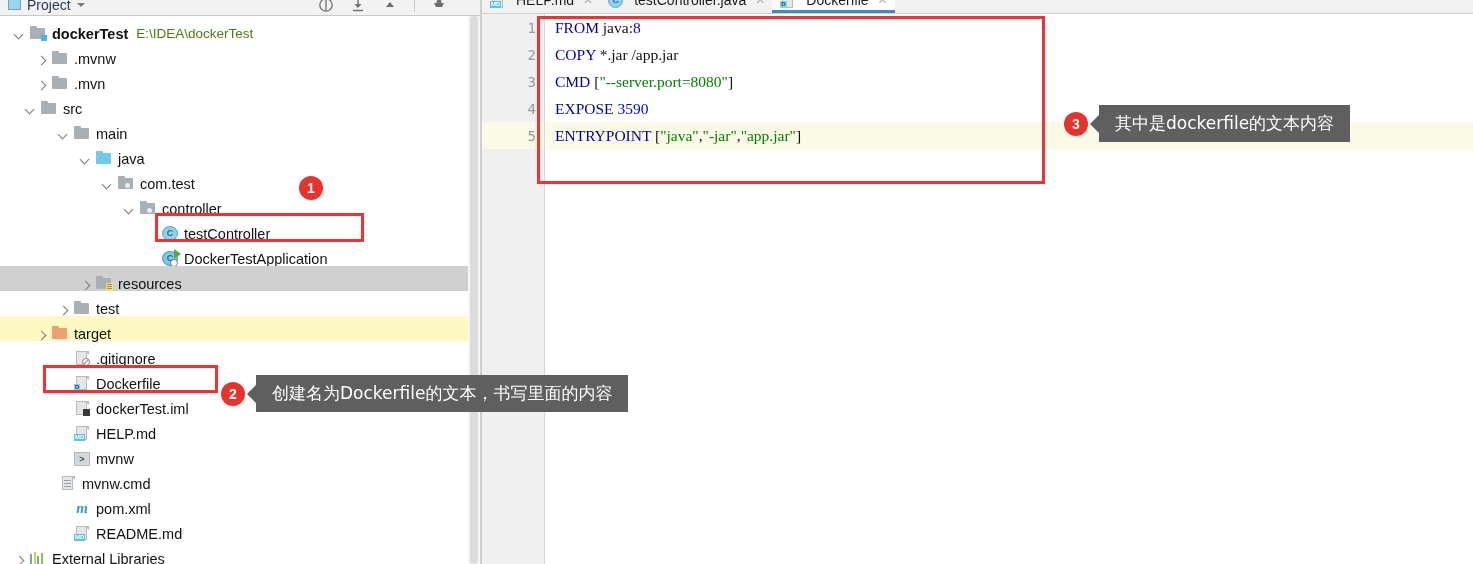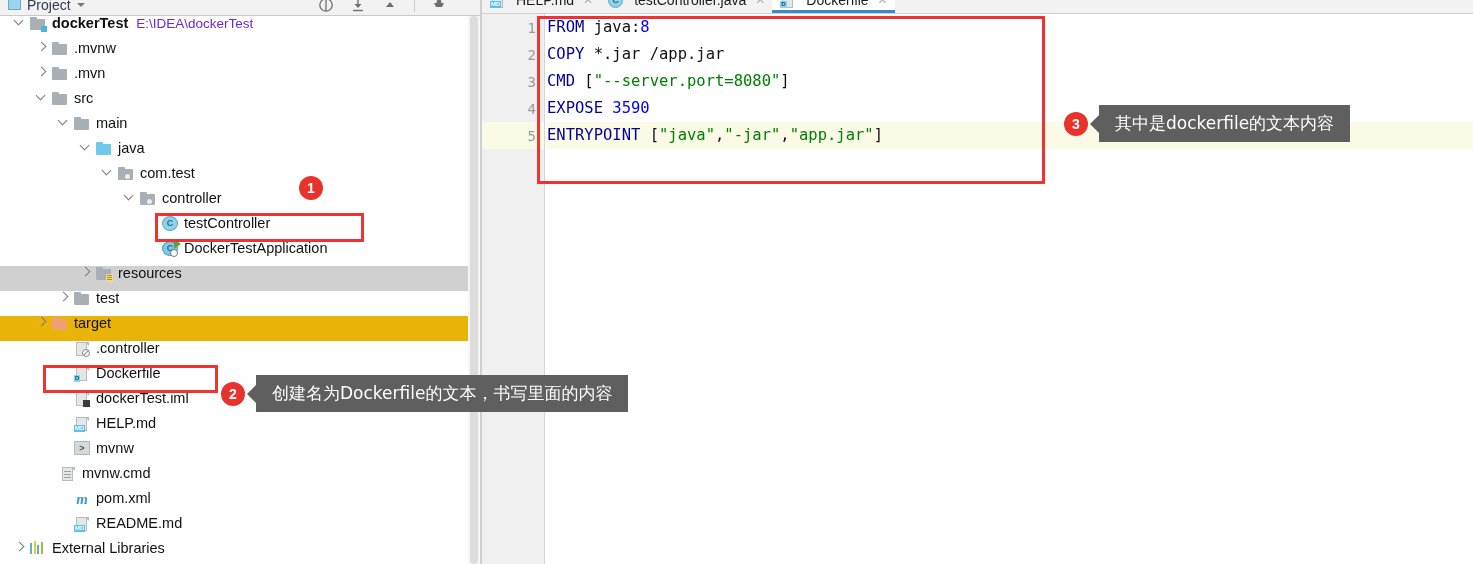--- a/index.html
+++ b/index.html
@@ -33,40 +33,40 @@
   .tb-icon { width:16px; height:16px; color:#6e6e6e; display:block; }
   .proj-box { width:13px; height:11px; background:#9fd4ef; border:1px solid #6aa9c6; }
   .caret-dn { width:0;height:0;border-left:4px solid transparent;border-right:4px solid transparent;border-top:4px solid #7a7a7a; }
   .tb-sep { width:1px; height:14px; background:#cdcdcd; }
 
   #tree-scroll {
     position:absolute; left:0; top:16px; width:481px; height:548px;
     background:#fff;
   }
   .row {
-    position:relative; height:25px; display:flex; align-items:flex-start;
+    position:relative; height:25px; display:flex; align-items:flex-end;
     white-space:nowrap; font-size:14.5px; color:#111;
   }
   .row.sel { background:#d0d0d0; }
-  .row.hl  { background:#eab308; }
+  .row.hl  { background:#fef9c3; }
   .arrow {
     width:11px; height:11px; flex:0 0 11px; margin-right:5px; position:relative;
   }
   .arrow.closed::before, .arrow.open::before {
     content:""; position:absolute; left:2px; top:2px;
     width:6px; height:6px; border-right:1.6px solid #7b7b7b; border-bottom:1.6px solid #7b7b7b;
   }
   .arrow.closed::before { transform: rotate(-45deg); }
   .arrow.open::before   { transform: rotate(45deg); top:1px; left:1px;}
   .arrow.none::before { content:none; }
 
   .ic { width:16px; height:16px; flex:0 0 16px; margin-right:6px; position:relative; display:inline-block; }
   .label { line-height:1; }
   .label.bold { font-weight:bold; }
-  .sublabel { color:#6d28d9; margin-left:8px; font-size:13.5px; }
+  .sublabel { color:#4d7c0f; margin-left:8px; font-size:13.5px; }
 
   
   .ic.folder::before{
     content:""; position:absolute; left:0; top:3px; width:15px; height:11px;
     background:#a8b0b5; border-radius:1px;
   }
   .ic.folder::after{
     content:""; position:absolute; left:0; top:1px; width:7px; height:3px;
     background:#a8b0b5; border-radius:1px 1px 0 0;
   }
@@ -199,21 +199,21 @@
     padding-right:8px; color:#9a9a9a; font-size:14px;
     font-family:"DejaVu Sans Mono","Liberation Mono",monospace;
   }
   .gline.cur{ background:#fbfae7; }
 
   #code{
     position:absolute; left:64px; top:14px; width:927px; height:550px; background:#ffffff;
     font-family:"DejaVu Sans Mono","Liberation Mono",monospace;
     font-size:15.5px;
   }
-  .cline{ height:27px; line-height:27px; padding-left:1px; white-space:pre; }
+  .cline{ height:27px; line-height:27px; padding-left:9px; white-space:pre;font-family:Liberation Serif, serif; }
   .cline.cur{ background:#fbfae7; }
   .kw  { color:#000096; }
   .str { color:#008000; }
   .num { color:#0000ff; }
   .plain{ color:#111111; }
 
   
   .redbox{
     position:absolute; border:3px solid #ef3333; background:transparent; pointer-events:none;
   }
@@ -281,21 +281,21 @@
         <div class="row" style="padding-left: 36px;">
           <span class="arrow closed"></span>
           <span class="ic folder"></span>
           <span class="label">.mvnw</span>
         </div>
         <div class="row" style="padding-left: 36px;">
           <span class="arrow closed"></span>
           <span class="ic folder"></span>
           <span class="label">.mvn</span>
         </div>
-        <div class="row" style="padding-left: 36px;">
+        <div class="row" style="padding-left: 25px;">
           <span class="arrow open"></span>
           <span class="ic folder"></span>
           <span class="label">src</span>
         </div>
         <div class="row" style="padding-left: 58px;">
           <span class="arrow open"></span>
           <span class="ic folder"></span>
           <span class="label">main</span>
         </div>
         <div class="row" style="padding-left: 80px;">
@@ -348,21 +348,21 @@
           <span class="ic folder orange"></span>
           <span class="label">target</span>
         </div>
         <div class="row" style="padding-left: 58px;">
           <span class="arrow none"></span>
           <span class="ic file">
             <span class="sheet"></span>
             <span class="fold"></span>
             <span class="dot-ban"></span>
           </span>
-          <span class="label">.controller</span>
+          <span class="label">.gitignore</span>
         </div>
         <div class="row" style="padding-left: 58px;">
           <span class="arrow none"></span>
           <span class="ic file">
             <span class="sheet"></span>
             <span class="fold"></span>
             <span class="tag d">D</span>
           </span>
           <span class="label">Dockerfile</span>
         </div>

